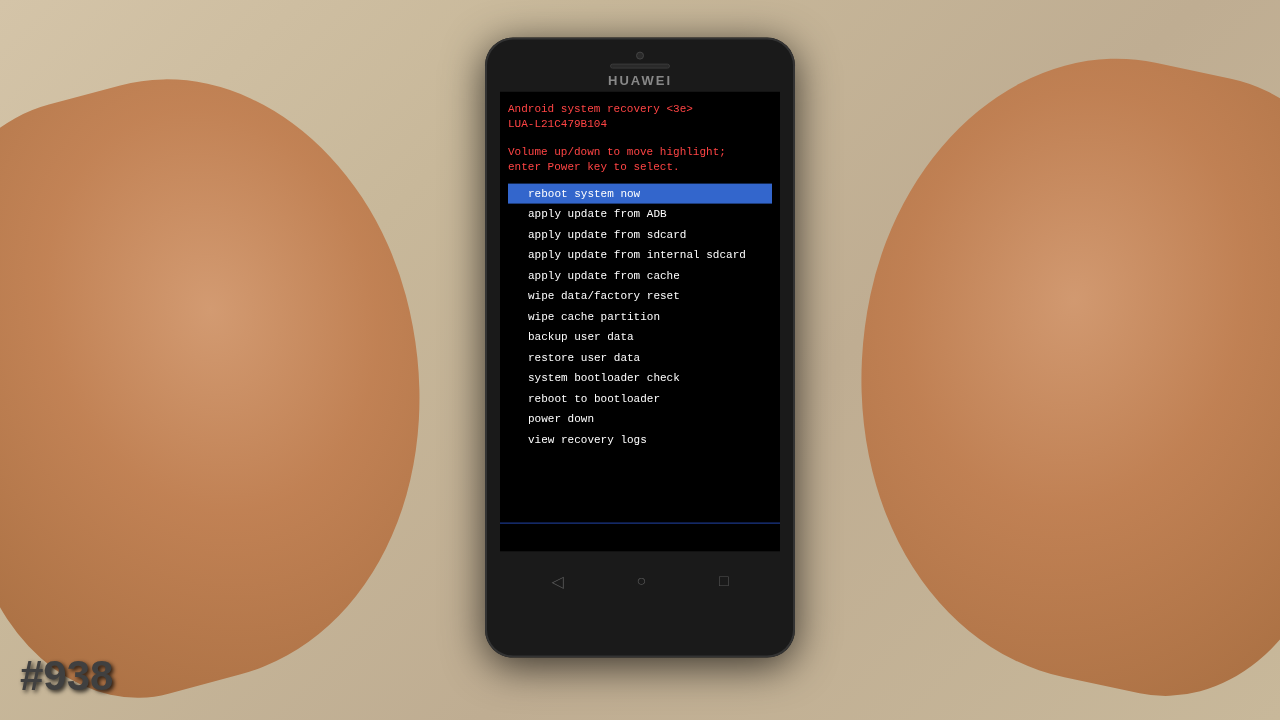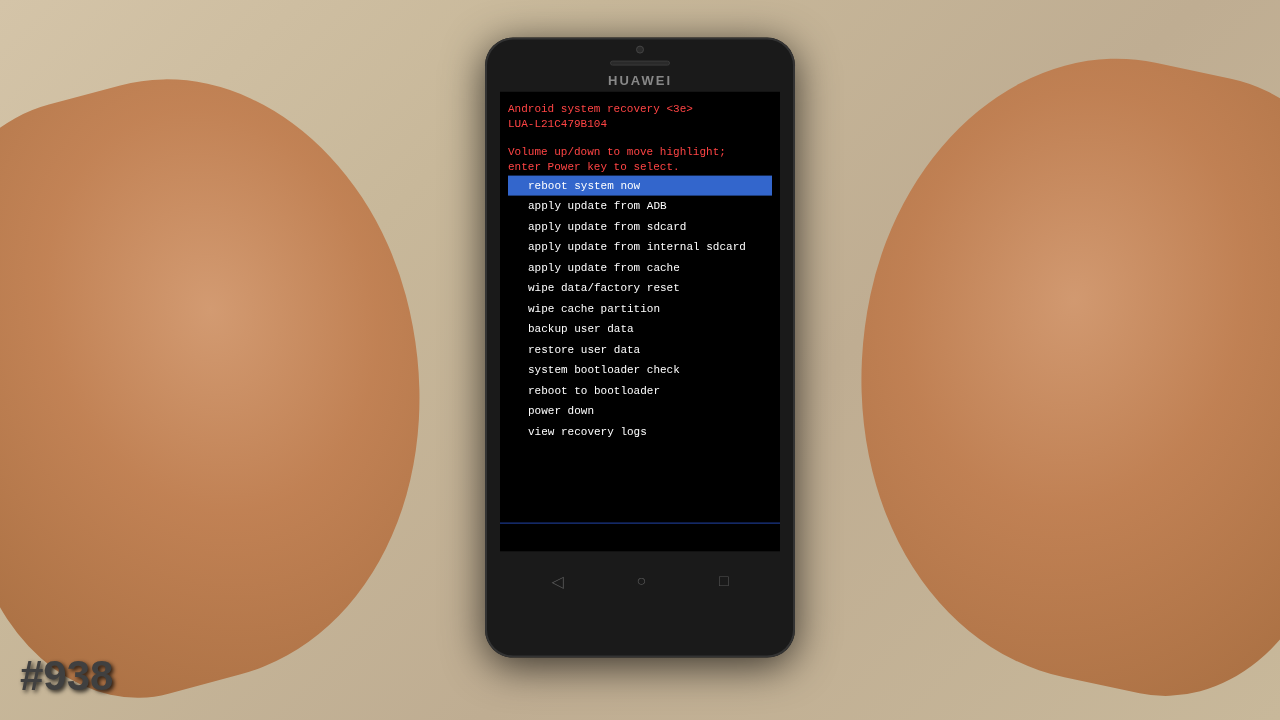--- a/index.html
+++ b/index.html
@@ -61,21 +61,21 @@
       align-items: center;
     }
 
     
     .phone-top {
       width: 100%;
       height: 50px;
       display: flex;
       flex-direction: column;
       align-items: center;
-      justify-content: space-between;
+      justify-content: flex-end;
       padding-top: 8px;
     }
 
     .phone-camera {
       width: 8px;
       height: 8px;
       background: #2a2a2a;
       border-radius: 50%;
       border: 1px solid #444;
       margin-bottom: 4px;
@@ -118,21 +118,21 @@
     }
 
     .recovery-header {
       color: #ff4444;
       margin-bottom: 12px;
       line-height: 1.4;
     }
 
     .recovery-instructions {
       color: #ff4444;
-      margin-bottom: 0;
+      margin-bottom: 8px;
       line-height: 1.4;
     }
 
     .menu-item {
       color: #ffffff;
       padding: 2px 20px;
       display: block;
       line-height: 1.5;
     }
 

